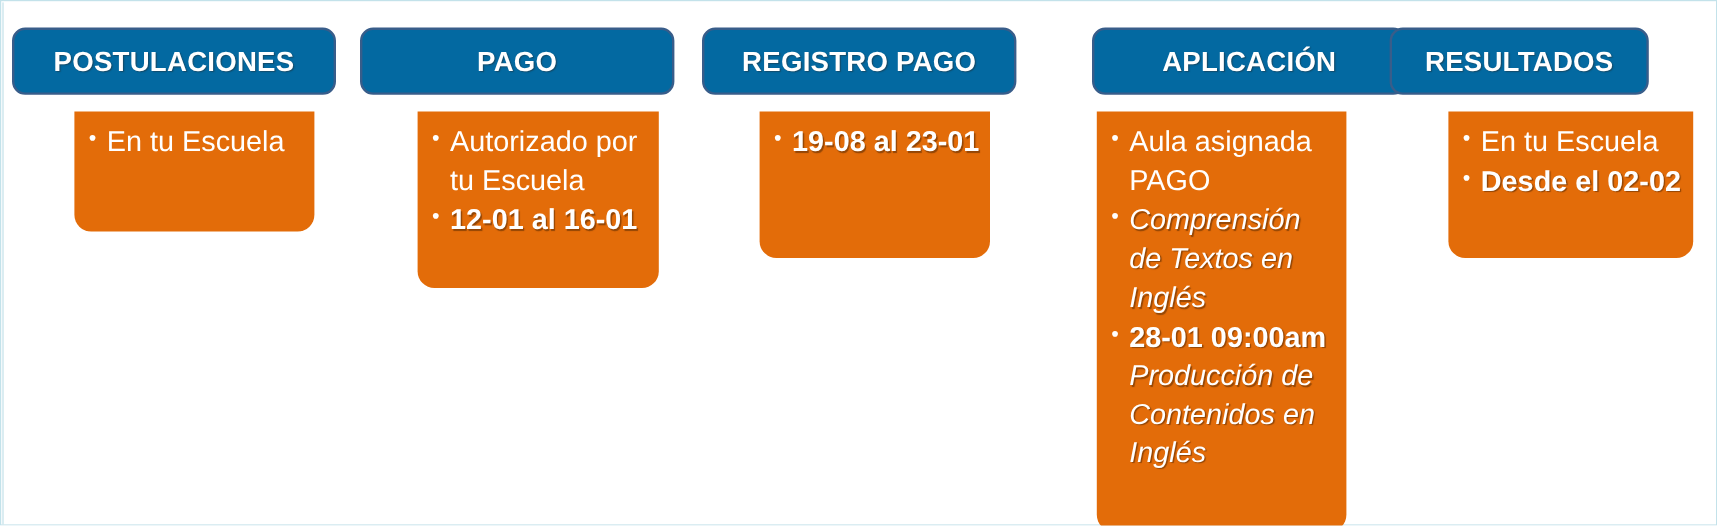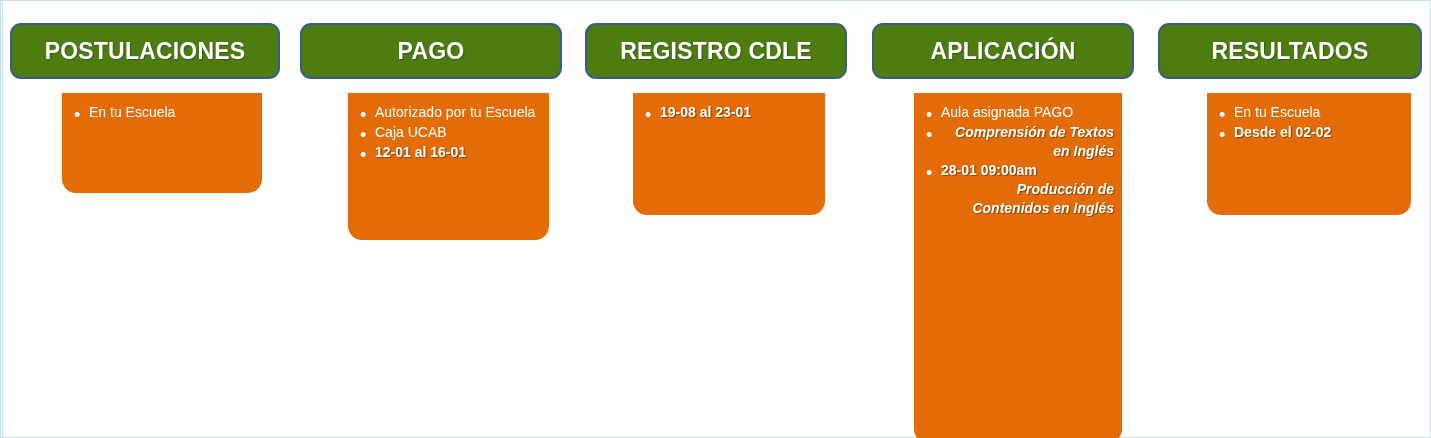--- a/index.html
+++ b/index.html
@@ -40,21 +40,21 @@
     top: 22px;
   }
 
   
   .hdr {
     position: absolute;
     left: 0;
     top: 0;
     height: 56px;
     box-sizing: border-box;
-    background: #4d7c0f;
+    background: #0369a1;
     border: 2.5px solid #385D8A;
     border-radius: 11px;
     display: flex;
     align-items: center;
     justify-content: center;
     z-index: 3;
   }
   .hdr-label {
     color: #ffffff;
     font-weight: bold;
@@ -77,21 +77,21 @@
   }
   ul.bullets {
     list-style: none;
     margin: 0;
     padding: 0;
   }
   ul.bullets > li {
     position: relative;
     padding-left: 17px;
     color: #ffffff;
-    font-size: 14px;
+    font-size: 24px;
     line-height: 1.34;
     margin: 0 0 1px 0;
   }
   ul.bullets > li::before {
     content: "\2022";
     position: absolute;
     left: 2px;
     top: 0;
     font-size: 18px;
     line-height: 1.34;
@@ -101,23 +101,22 @@
     font-weight: bold;
     text-shadow: 1.2px 1.2px 0.8px rgba(80,38,4,0.55);
   }
   li.b-bold::before {
     font-weight: normal;
     text-shadow: none;
   }
   .sub-italic {
     display: block;
     font-style: italic;
-    font-weight: bold;
+    font-weight: normal;
     text-shadow: 1.2px 1.2px 0.8px rgba(80,38,4,0.55);
-    text-align: right;
   }
 </style>
 </head>
 <body>
 
 <div id="canvas">
   <div class="stage">
     <div class="stage-inner"></div>
     <div id="columns">
         <div class="col" style="left: 9px;">
@@ -130,49 +129,48 @@
             </ul>
           </div>
         </div>
         <div class="col" style="left: 299px;">
           <div class="hdr" style="width: 262px;">
             <span class="hdr-label">PAGO</span>
           </div>
           <div class="body" style="left: 48px; width: 201px; height: 147px;">
             <ul class="bullets">
               <li class=""><span>Autorizado por tu Escuela</span></li>
-              <li class=""><span>Caja UCAB</span></li>
               <li class="b-bold"><span>12-01 al 16-01</span></li>
             </ul>
           </div>
         </div>
         <div class="col" style="left: 584px;">
           <div class="hdr" style="width: 262px;">
-            <span class="hdr-label">REGISTRO CDLE</span>
+            <span class="hdr-label">REGISTRO PAGO</span>
           </div>
           <div class="body" style="left: 48px; width: 192px; height: 122px;">
             <ul class="bullets">
               <li class="b-bold"><span>19-08 al 23-01</span></li>
             </ul>
           </div>
         </div>
         <div class="col" style="left: 871px;">
-          <div class="hdr" style="width: 262px;">
+          <div class="hdr" style="width: 262px; margin-left: 38px;">
             <span class="hdr-label">APLICACIÓN</span>
           </div>
           <div class="body" style="left: 42px; width: 208px; height: 350px;">
             <ul class="bullets">
               <li class=""><span>Aula asignada PAGO</span></li>
               <li class="b-bold"><span class="sub-italic">Comprensión de Textos en Inglés</span></li>
               <li class="b-bold"><span>28-01 09:00am</span><span class="sub-italic">Producción de Contenidos en Inglés</span></li>
             </ul>
           </div>
         </div>
         <div class="col" style="left: 1157px;">
-          <div class="hdr" style="width: 264px;">
+          <div class="hdr" style="width: 216px;">
             <span class="hdr-label">RESULTADOS</span>
           </div>
           <div class="body" style="left: 49px; width: 204px; height: 122px;">
             <ul class="bullets">
               <li class=""><span>En tu Escuela</span></li>
               <li class="b-bold"><span>Desde el 02-02</span></li>
             </ul>
           </div>
         </div>
       </div>

